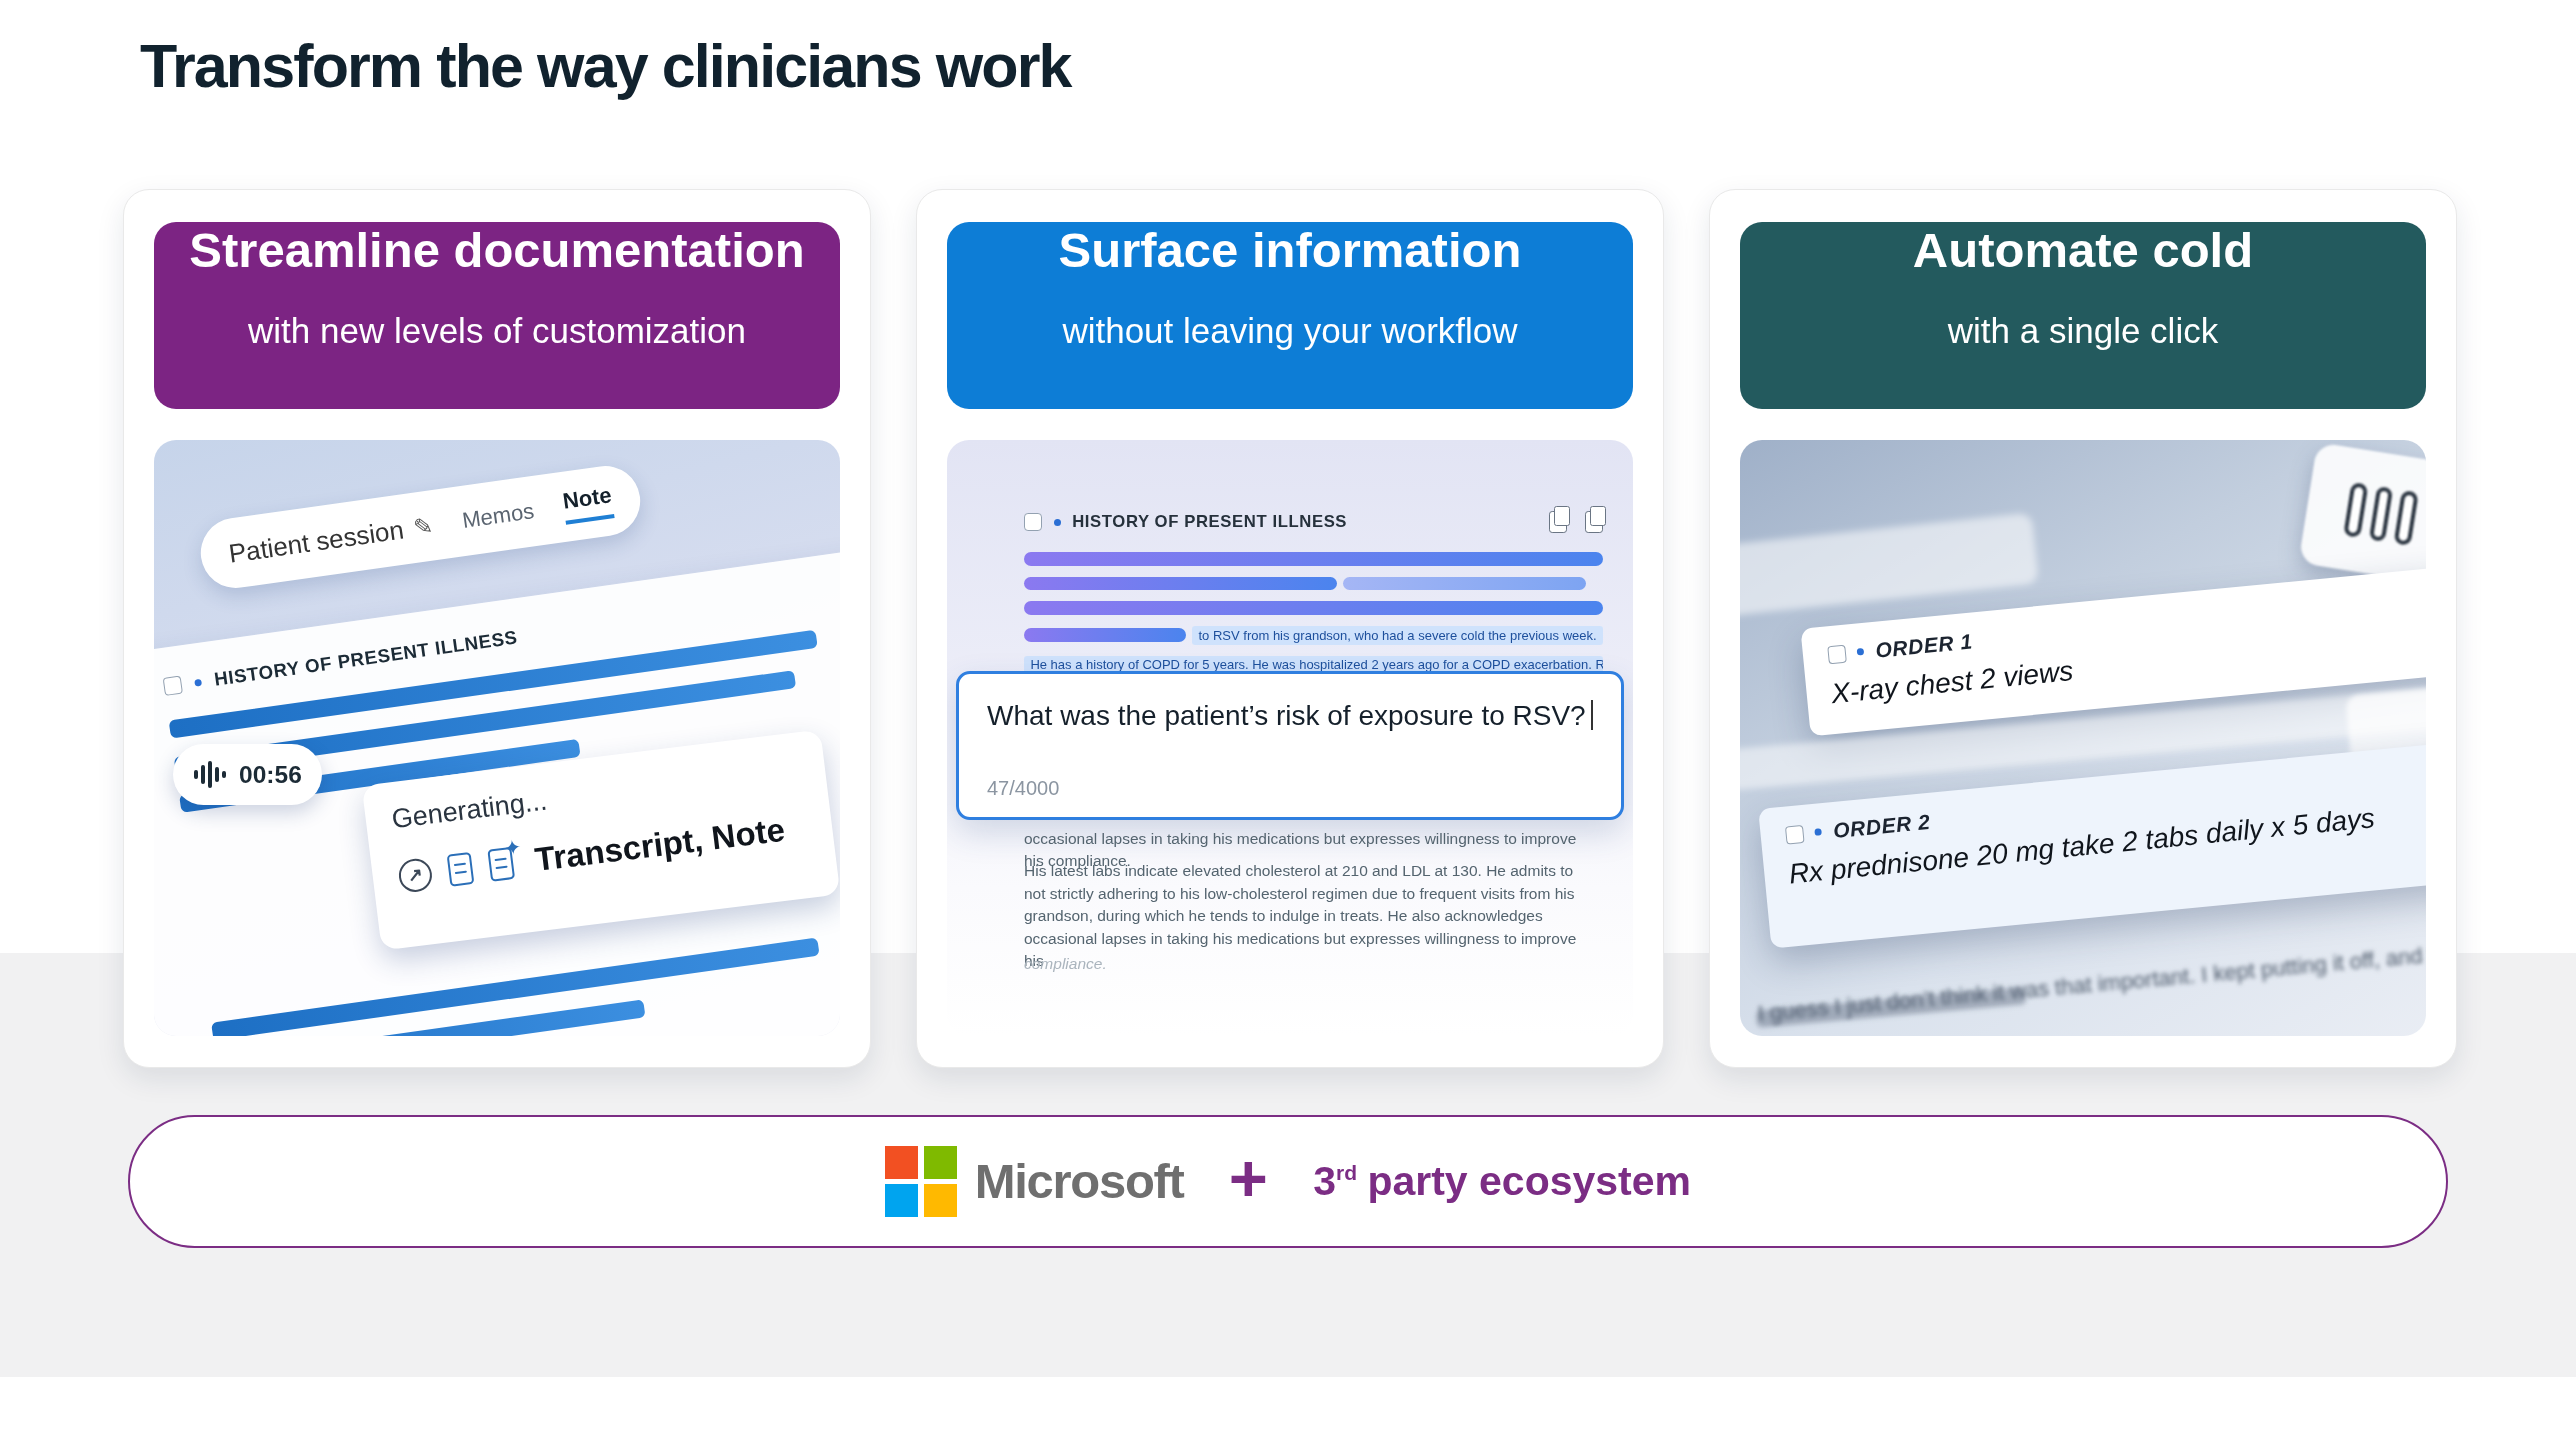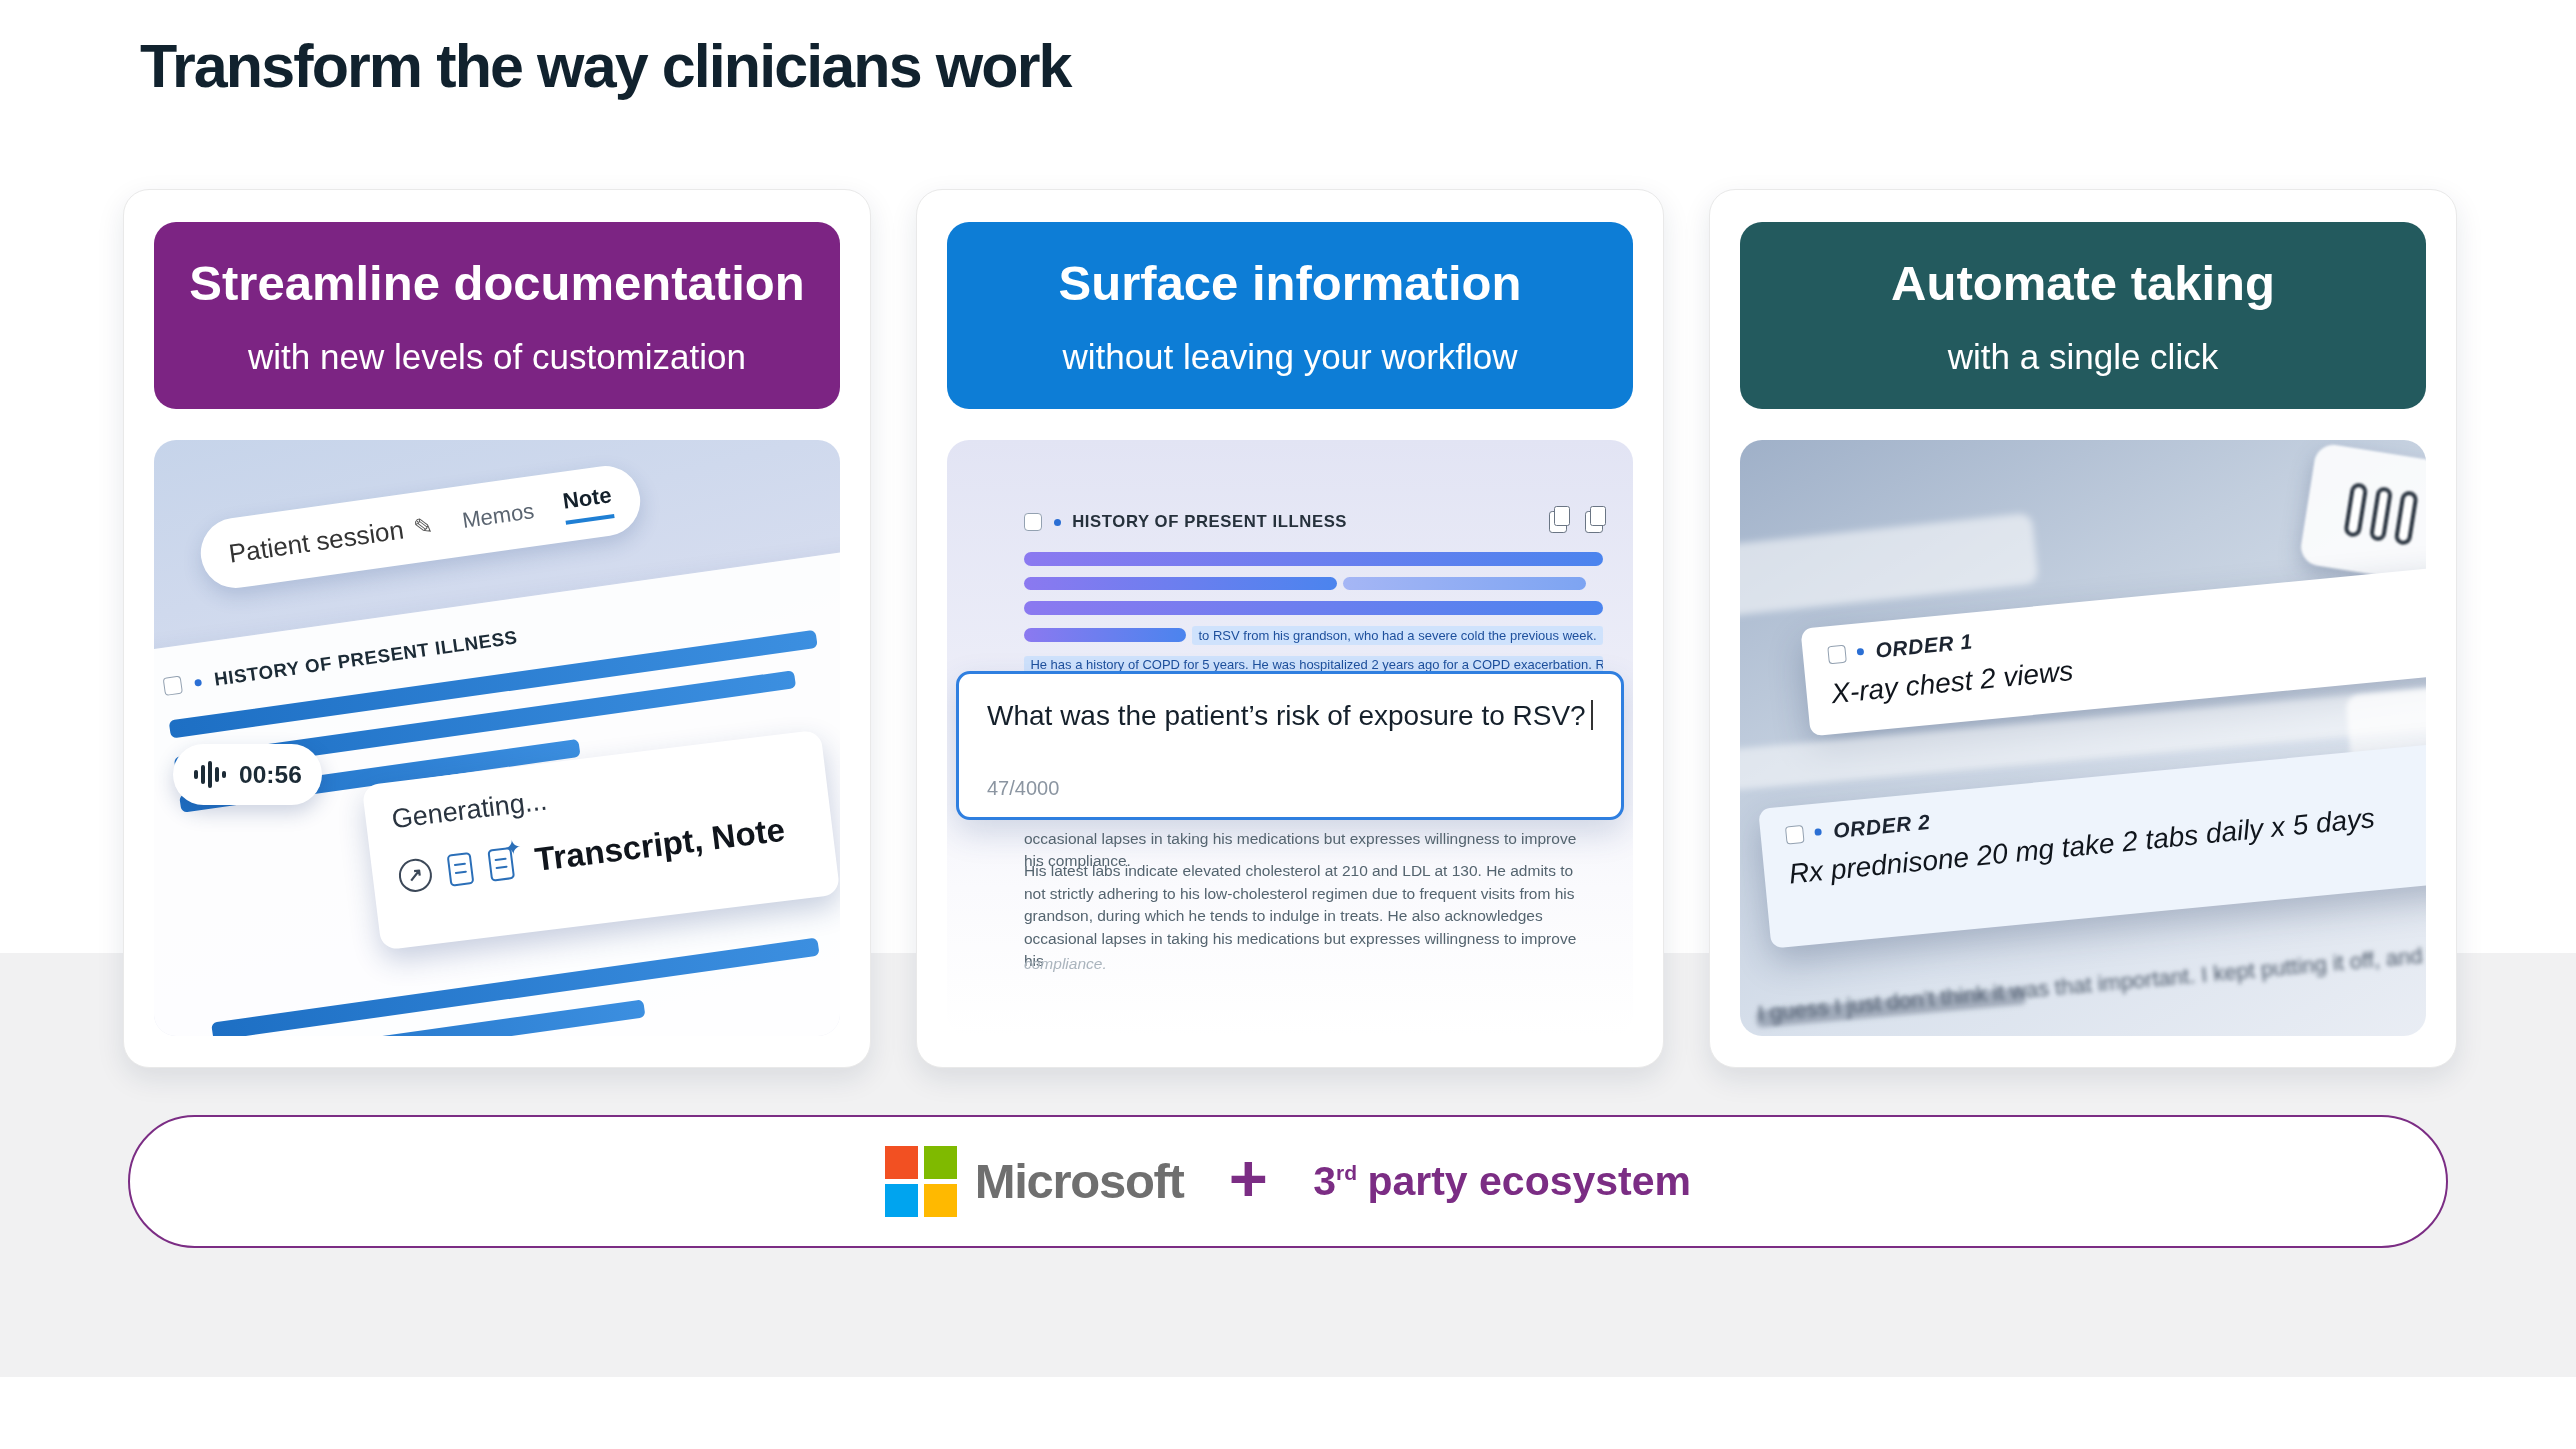--- a/index.html
+++ b/index.html
@@ -9,21 +9,21 @@
   .gray-band { position:absolute; left:0; top:953px; width:2576px; height:424px; background:#f1f1f2; }
 
   .page-title { position:absolute; left:140px; top:31px; font-size:61px; font-weight:800; color:#11222e; letter-spacing:-1.9px; }
 
   
   .card { position:absolute; top:189px; width:748px; height:879px; background:#fff; border:1.3px solid #e9e9e9;
           border-radius:26px; box-shadow:0 10.3px 28px rgba(20,40,70,.10); }
   .card1 { left:123px; } .card2 { left:916px; } .card3 { left:1709px; }
 
   .card-header { position:absolute; left:30px; right:30px; top:32px; height:187px; border-radius:22px; color:#fff;
-                 display:flex; flex-direction:column; align-items:center; justify-content:center; gap:26px; }
+                 display:flex; flex-direction:column; align-items:center; gap:33px; }
   .card-title { font-size:49px; font-weight:700; }
   .card-sub   { font-size:35px; font-weight:400; }
 
   .mock { position:absolute; left:30px; right:30px; top:250px; height:596px; border-radius:22px; overflow:hidden; }
 
   .checkbox { flex:0 0 auto; width:18px; height:18px; border:1.9px solid #93a1b1; border-radius:3.9px; background:#fff; }
   .bullet { flex:0 0 auto; width:7px; height:7px; border-radius:50%; background:#2b6fd4; }
 
   
   .m1 { background:linear-gradient(165deg,#c6d4ea 0%,#d8def0 45%,#e9eaf6 100%); }
@@ -227,21 +227,21 @@
     </div>
 
     <div class="m2-para-top">occasional lapses in taking his medications but expresses willingness to improve his compliance.</div>
     <div class="m2-para-main">His latest labs indicate elevated cholesterol at 210 and LDL at 130. He admits to not strictly adhering to his low-cholesterol regimen due to frequent visits from his grandson, during which he tends to indulge in treats. He also acknowledges occasional lapses in taking his medications but expresses willingness to improve his</div>
     <div class="m2-para-faint">compliance.</div>
   </div>
 </section>
 
 <section class="card card3">
   <div class="card-header" style="background-color: rgb(35, 90, 94);">
-    <div class="card-title">Automate taking</div>
+    <div class="card-title">Automate cold</div>
     <div class="card-sub">with a single click</div>
   </div>
   <div class="mock m3">
     <div class="m3-blur-strip"></div>
     <div class="m3-pill-card">
       <i class="capsule"></i>
         <i class="capsule"></i>
         <i class="capsule"></i>
     </div>
 

